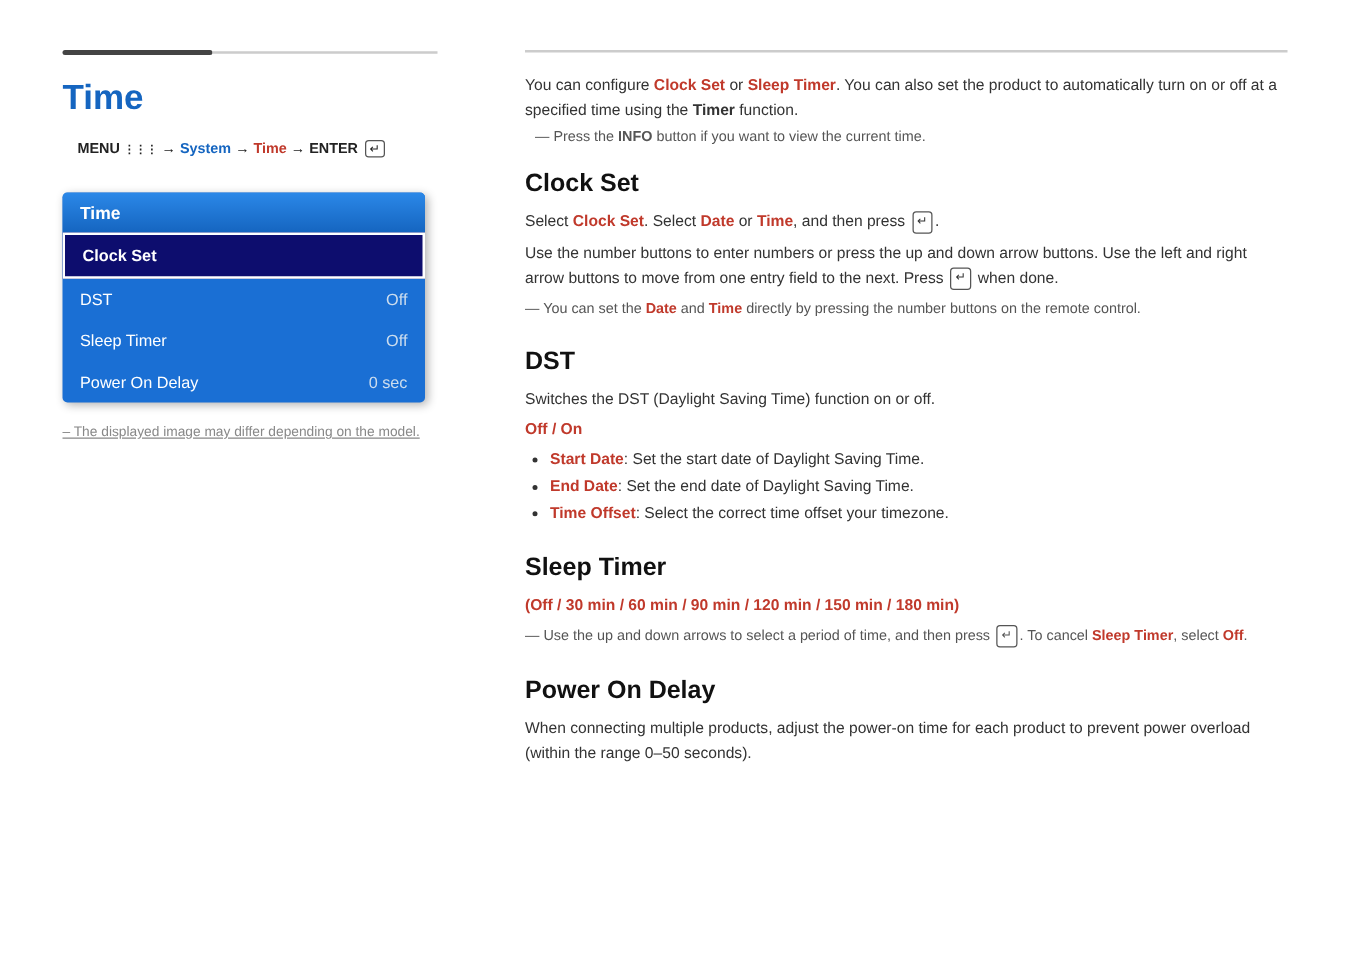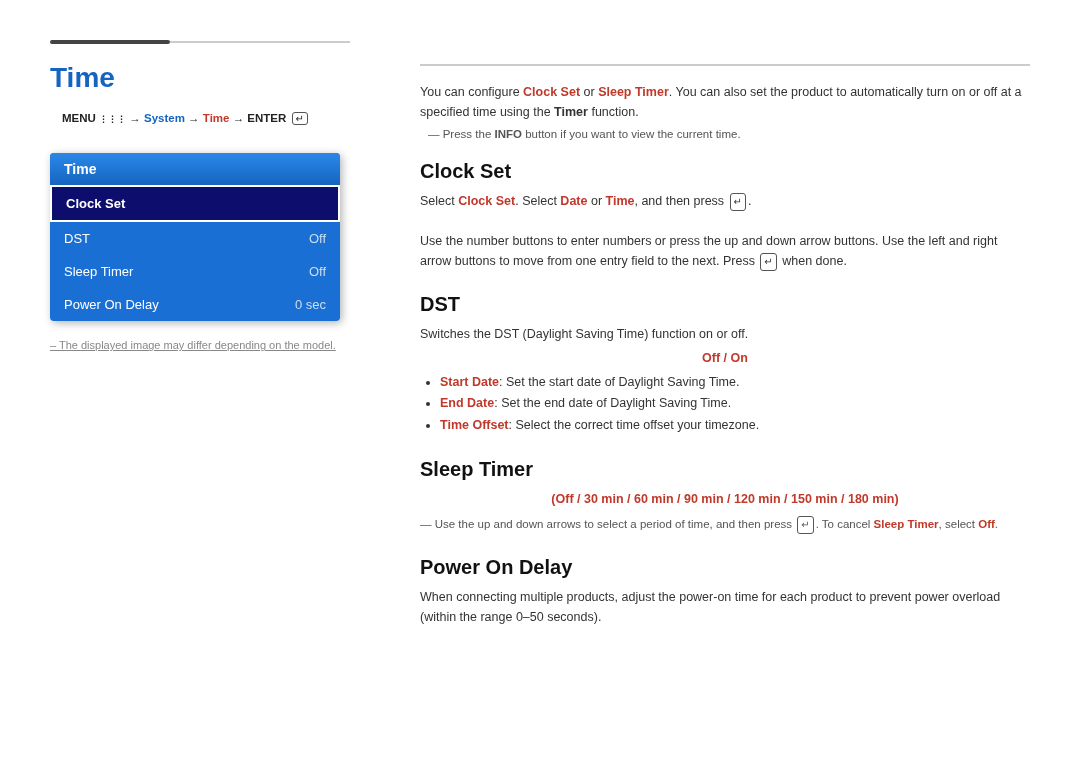--- a/index.html
+++ b/index.html
@@ -115,21 +115,21 @@
     .disclaimer {
       margin-top: 18px;
       font-size: 11px;
       color: #888;
       text-decoration: underline;
     }
 
     
     .right-panel {
       flex: 1;
-      padding: 64px 50px 30px 40px;
+      padding: 40px 50px 30px 40px;
     }
 
     .right-top-rule {
       display: flex;
       align-items: center;
       margin-bottom: 16px;
     }
     .right-top-rule-line {
       height: 2px;
       width: 100%;
@@ -173,21 +173,20 @@
     }
     .section-body .bold { font-weight: bold; text-align: center; }
     .section-body .orange { color: #c0392b; font-weight: bold; }
 
     .options-line {
       color: #c0392b;
       font-weight: bold;
       font-size: 12.5px;
       margin-top: 4px;
       margin-bottom: 4px;
-      text-align: center;
     }
 
     .bullet-list {
       margin-left: 20px;
       margin-top: 4px;
     }
     .bullet-list li {
       font-size: 12.5px;
       color: #333;
       line-height: 1.7;
@@ -273,23 +272,24 @@
       You can configure <span class="bold orange">Clock Set</span> or <span class="bold orange">Sleep Timer</span>. You can also set the product to automatically turn on or off at a specified time using the <span class="bold">Timer</span> function.
     </p>
     <p class="info-note">Press the <strong>INFO</strong> button if you want to view the current time.</p>
 
     <div class="section">
       <div class="section-title">Clock Set</div>
       <div class="section-body">
         <p>
           Select <span class="orange">Clock Set</span>. Select <span class="orange">Date</span> or <span class="orange">Time</span>, and then press <span class="enter-btn">↵</span>.
         </p>
-        <p style="margin-top:20px;">
+        <p style="margin-top:5px;">
           Use the number buttons to enter numbers or press the up and down arrow buttons. Use the left and right arrow buttons to move from one entry field to the next. Press <span class="enter-btn">↵</span> when done.
         </p>
+        <p class="sub-note">You can set the <span class="orange">Date</span> and <span class="orange">Time</span> directly by pressing the number buttons on the remote control.</p>
       </div>
     </div>
 
     <div class="section">
       <div class="section-title">DST</div>
       <div class="section-body">
         <p>Switches the DST (Daylight Saving Time) function on or off.</p>
         <p class="options-line">Off / On</p>
         <ul class="bullet-list">
           <li><span class="bold orange">Start Date</span>: Set the start date of Daylight Saving Time.</li>

